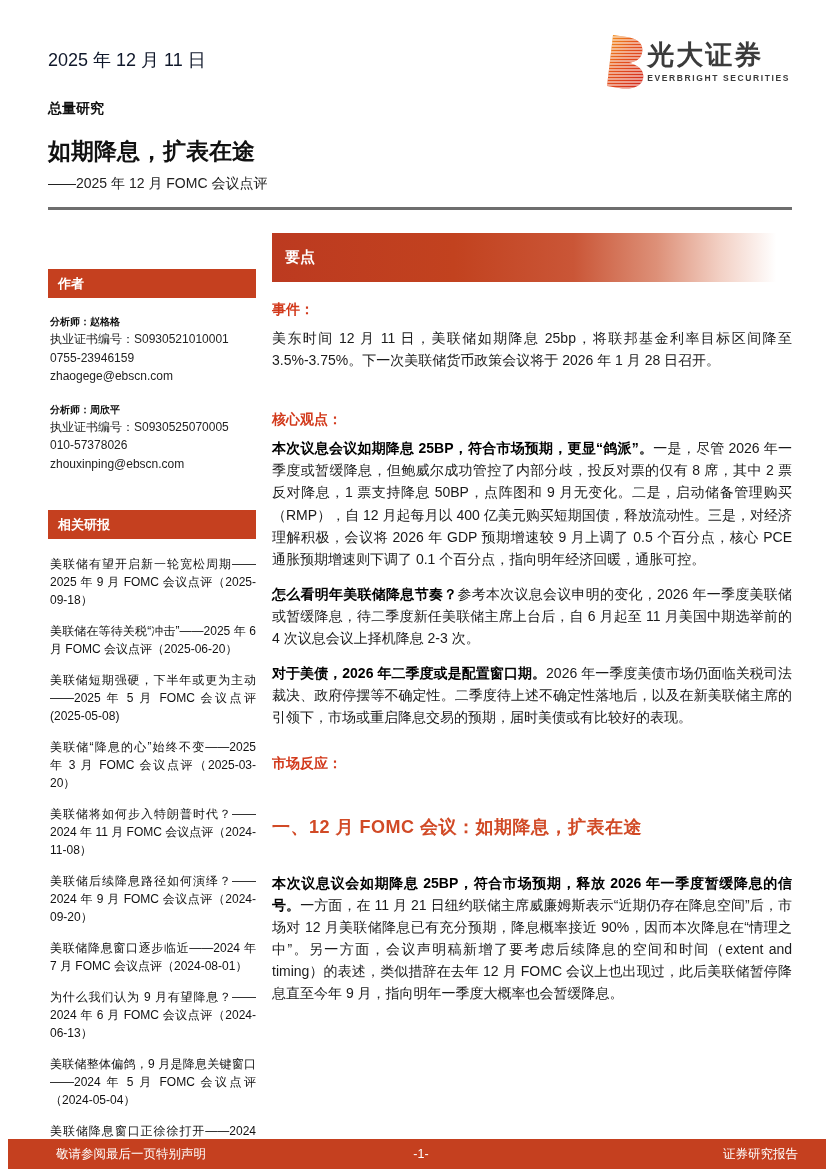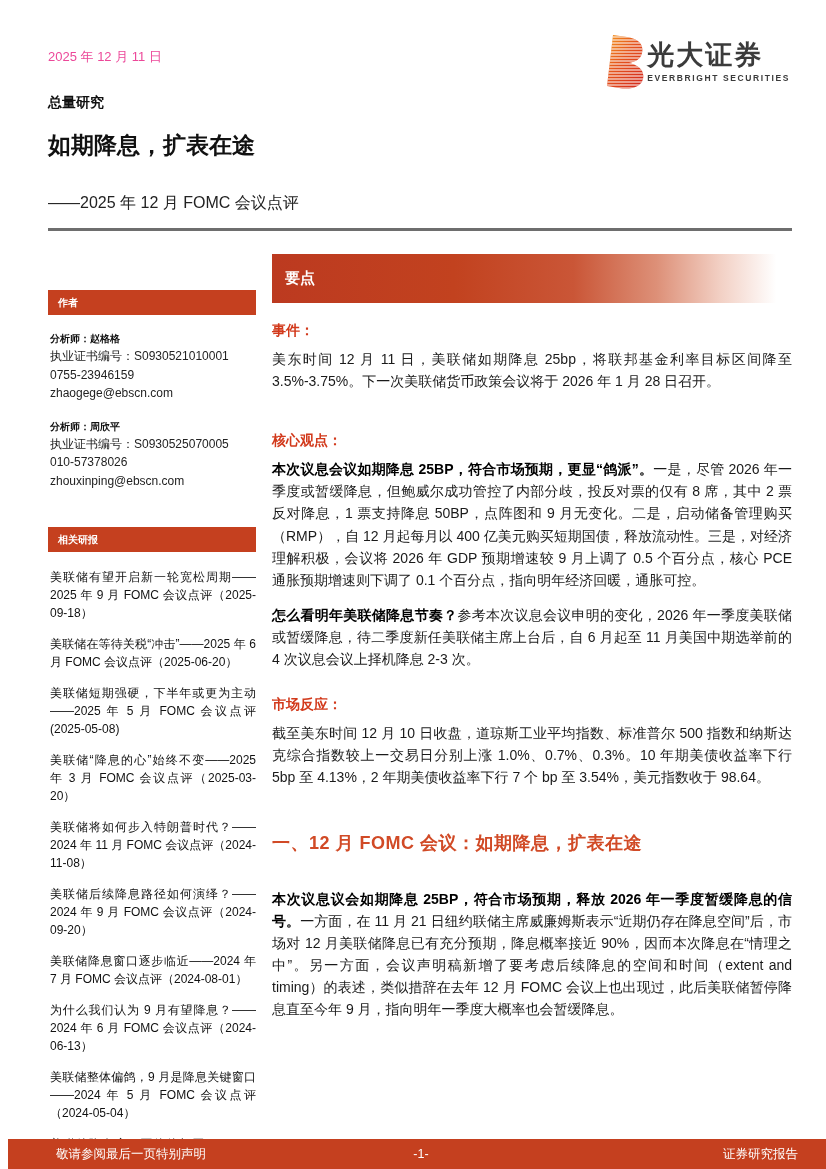--- a/index.html
+++ b/index.html
@@ -9,42 +9,42 @@
     position: relative;
     width: 826px; height: 1169px;
     margin: 0 auto;
     background: #ffffff;
     color: #1a1a1a;
     overflow: hidden;
   }
   .inner { padding: 0 34px 0 48px; }
 
   
-  .report-date { padding-top: 48px; font-size: 13px; color: #ec4899; }
+  .report-date { padding-top: 48px; font-size: 18px; color: #0f172a; }
   .logo-block {
     position: absolute; top: 34px; right: 36px;
     display: flex; align-items: center; 
   }
   .logo-mark { width: 44px; height: 56px; }
   .logo-text .cn { font-size: 27px; font-weight: bold; color: #3b3b3b; letter-spacing: 2px; line-height: 1.05; }
   .logo-text .en { font-size: 8.5px; color: #3b3b3b; letter-spacing: 1.6px; font-weight: bold; margin-top: 3px; }
 
   .category { margin-top: 28px; font-size: 14px; font-weight: bold; color: #111; }
   .doc-title { margin-top: 18px; font-size: 23px; font-weight: bold; color: #111; }
-  .doc-subtitle { margin-top: 32px; font-size: 16px; color: #222; }
+  .doc-subtitle { margin-top: 8px; font-size: 14px; color: #222; }
   .head-rule { margin-top: 14px; height: 3px; background: #6e6e6e; }
 
   
   .columns { display: flex; gap: 16px; }
   .sidebar { width: 208px; flex: 0 0 208px; padding-top: 59px; }
   .main { flex: 1; padding-top: 23px; }
 
   .side-bar-header {
     background: #c5401f; color: #fff;
-    font-size: 10px; font-weight: bold;
+    font-size: 13px; font-weight: bold;
     padding: 6px 10px 5px 10px;
   }
   .authors { padding: 16px 0 6px 2px; }
   .analyst { margin-bottom: 16px; }
   .analyst .name { font-size: 10px; font-weight: bold; line-height: 1.6; color: #111; }
   .analyst .row { font-size: 12px; line-height: 1.55; color: #222; }
 
   .related-header { margin-top: 14px; }
   .related-list { padding: 16px 0 0 2px; }
   .related-item { font-size: 12px; line-height: 1.5; color: #111; margin-bottom: 13px; text-align: justify; }
@@ -184,25 +184,27 @@
         </div>
 
         <div class="block-core">
           <div class="red-label">核心观点：</div>
           <p class="para">
             <b>本次议息会议如期降息 25BP，符合市场预期，更显“鸽派”。</b><span>一是，尽管 2026 年一季度或暂缓降息，但鲍威尔成功管控了内部分歧，投反对票的仅有 8 席，其中 2 票反对降息，1 票支持降息 50BP，点阵图和 9 月无变化。二是，启动储备管理购买（RMP），自 12 月起每月以 400 亿美元购买短期国债，释放流动性。三是，对经济理解积极，会议将 2026 年 GDP 预期增速较 9 月上调了 0.5 个百分点，核心 PCE 通胀预期增速则下调了 0.1 个百分点，指向明年经济回暖，通胀可控。</span>
           </p>
           <p class="para">
             <b>怎么看明年美联储降息节奏？</b><span>参考本次议息会议申明的变化，2026 年一季度美联储或暂缓降息，待二季度新任美联储主席上台后，自 6 月起至 11 月美国中期选举前的 4 次议息会议上择机降息 2-3 次。</span>
           </p>
+          <p class="para">
+            <b>对于美债，2026 年二季度或是配置窗口期。</b><span>2026 年一季度美债市场仍面临关税司法裁决、政府停摆等不确定性。二季度待上述不确定性落地后，以及在新美联储主席的引领下，市场或重启降息交易的预期，届时美债或有比较好的表现。</span>
+          </p>
         </div>
 
         <div class="block-market">
           <div class="red-label">市场反应：</div>
-          <p class="para">截至美东时间 12 月 10 日收盘，道琼斯工业平均指数、标准普尔 500 指数和纳斯达克综合指数较上一交易日分别上涨 1.0%、0.7%、0.3%。10 年期美债收益率下行 5bp 至 4.13%，2 年期美债收益率下行 7 个 bp 至 3.54%，美元指数收于 98.64。</p>
         </div>
 
         <h2 class="section-heading">一、12 月 FOMC 会议：如期降息，扩表在途</h2>
         <p class="para section-body">
           <b>本次议息议会如期降息 25BP，符合市场预期，释放 2026 年一季度暂缓降息的信号。</b><span>一方面，在 11 月 21 日纽约联储主席威廉姆斯表示“近期仍存在降息空间”后，市场对 12 月美联储降息已有充分预期，降息概率接近 90%，因而本次降息在“情理之中”。另一方面，会议声明稿新增了要考虑后续降息的空间和时间（extent and timing）的表述，类似措辞在去年 12 月 FOMC 会议上也出现过，此后美联储暂停降息直至今年 9 月，指向明年一季度大概率也会暂缓降息。</span>
         </p>
       </div>
     </div>
   </div>
 

